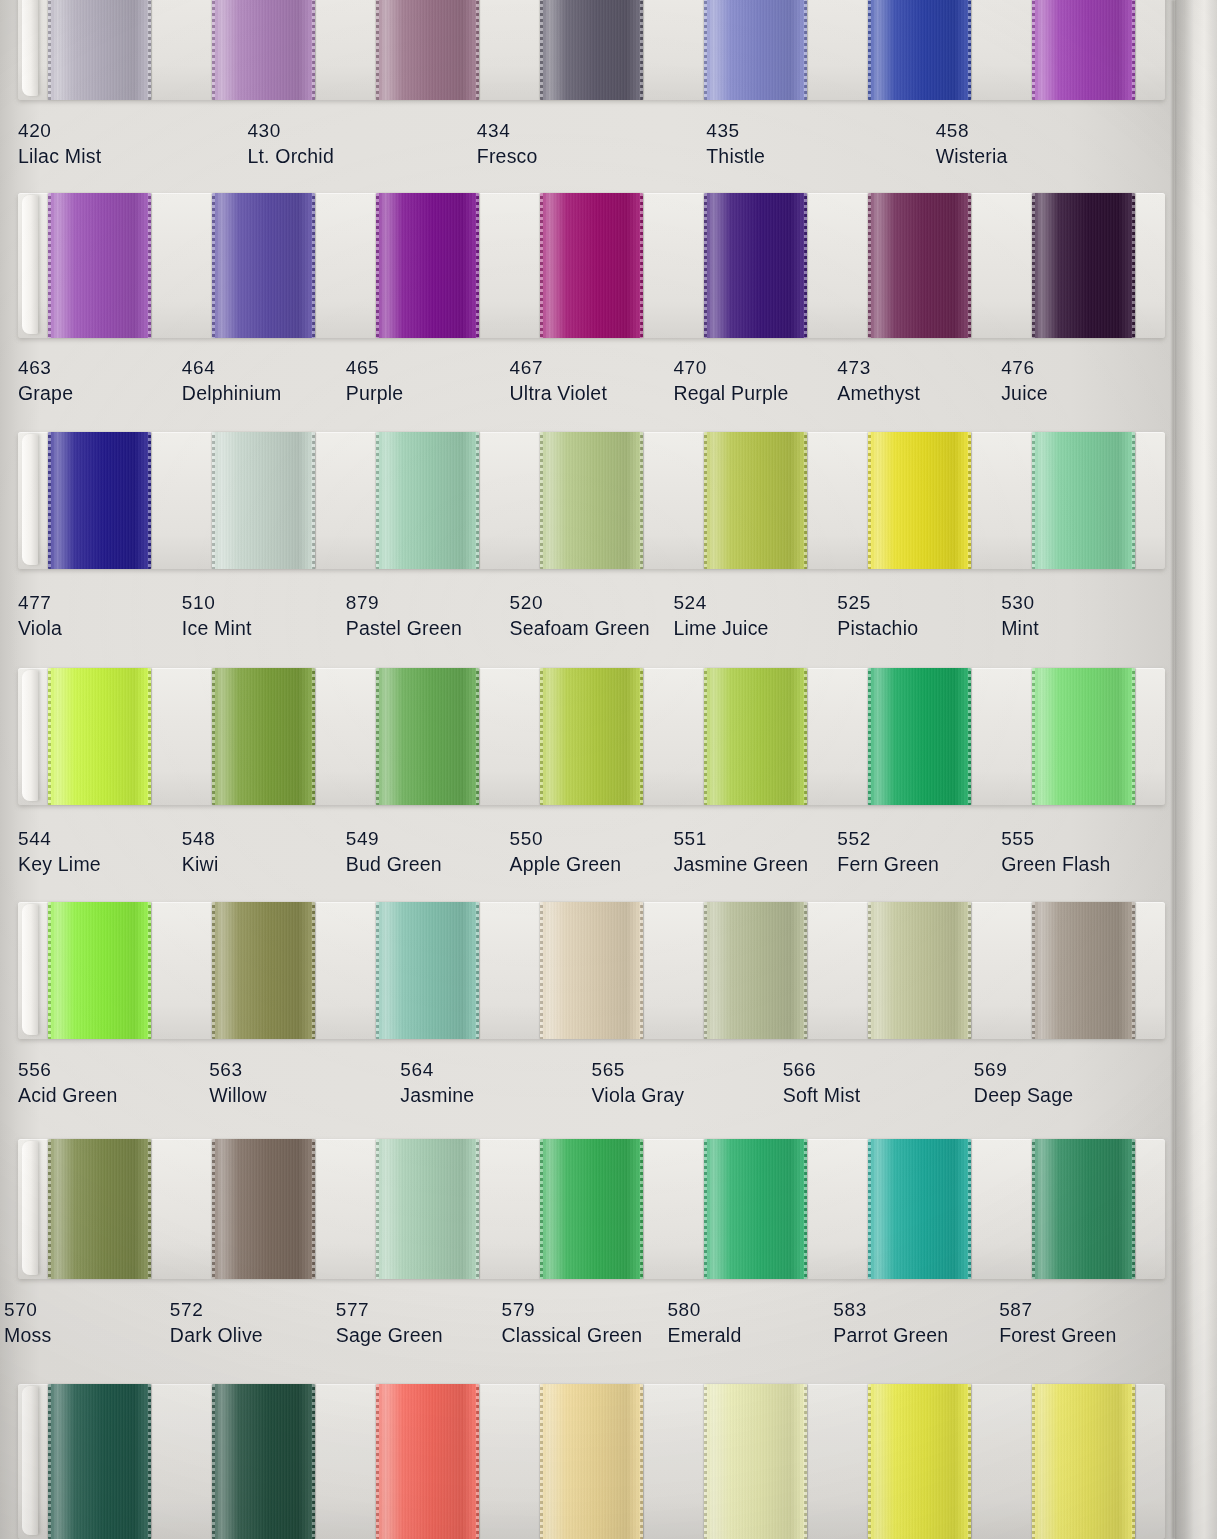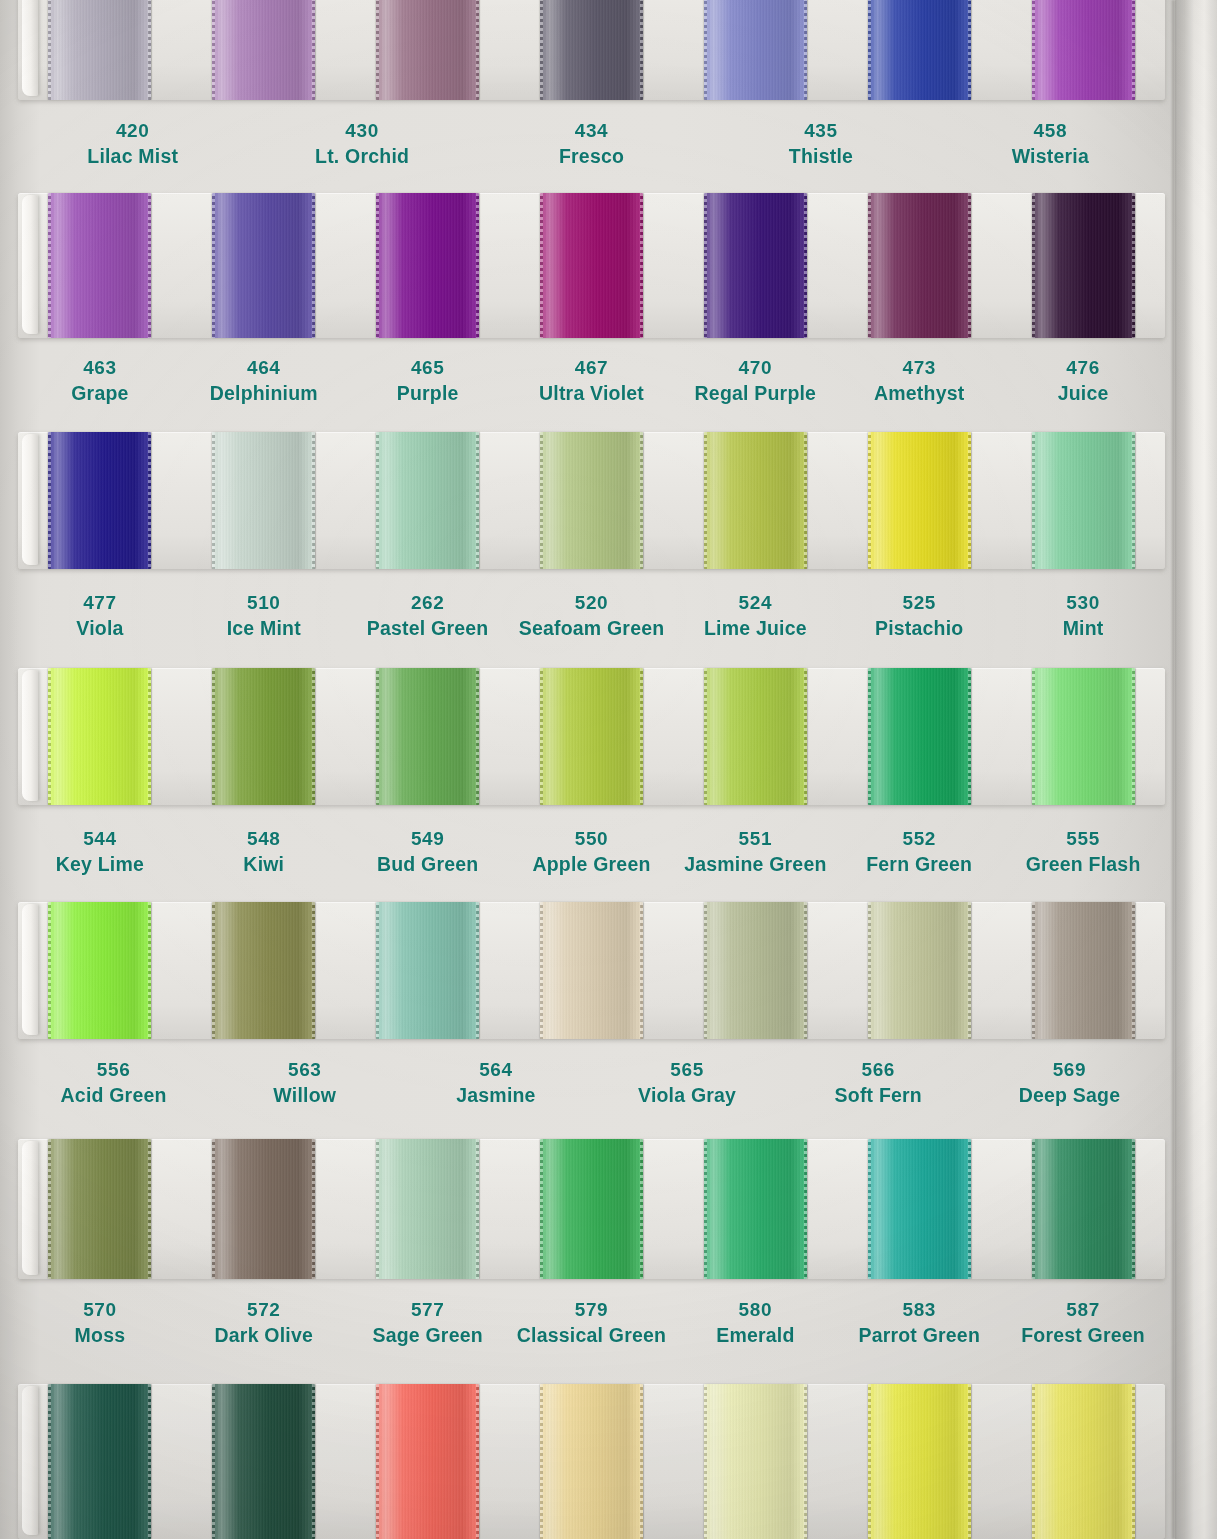--- a/index.html
+++ b/index.html
@@ -140,26 +140,25 @@
   }
 
   
   .labels {
     position: absolute;
     left: 0; right: 0;
     display: flex;
   }
   .label {
     flex: 1 1 0;
-    text-align: center;
-    color: #0f766e;
+    text-align: left;
+    color: #0f172a;
     text-shadow: 0 0 1px rgba(255,255,255,0.6);
     line-height: 1.34;
     filter: blur(0.35px);
-    font-weight: bold;
   }
   .code {
     font-size: 19px;
     letter-spacing: .6px;
   }
   .cname {
     font-size: 19.5px;
     letter-spacing: .2px;
     white-space: nowrap;
   }
@@ -368,21 +367,21 @@
         <div class="labels" style="top: 590px; left: 18px; right: 52px;">
           <div class="label">
             <div class="code">477</div>
             <div class="cname">Viola</div>
           </div>
           <div class="label">
             <div class="code">510</div>
             <div class="cname">Ice Mint</div>
           </div>
           <div class="label">
-            <div class="code">262</div>
+            <div class="code">879</div>
             <div class="cname">Pastel Green</div>
           </div>
           <div class="label">
             <div class="code">520</div>
             <div class="cname">Seafoam Green</div>
           </div>
           <div class="label">
             <div class="code">524</div>
             <div class="cname">Lime Juice</div>
           </div>
@@ -533,21 +532,21 @@
           <div class="label">
             <div class="code">564</div>
             <div class="cname">Jasmine</div>
           </div>
           <div class="label">
             <div class="code">565</div>
             <div class="cname">Viola Gray</div>
           </div>
           <div class="label">
             <div class="code">566</div>
-            <div class="cname">Soft Fern</div>
+            <div class="cname">Soft Mist</div>
           </div>
           <div class="label">
             <div class="code">569</div>
             <div class="cname">Deep Sage</div>
           </div>
         </div>
       </div>
       <div class="row" style="top: 0px;">
         <div class="strip" style="top: 1139px; height: 140px;"></div>
         <div class="swatches" style="top: 1139px; height: 140px; left: 18px; right: 52px;">
@@ -588,21 +587,21 @@
               <span class="sel r"></span>
             </div>
           </div>
           <div class="cell">
             <div class="ribbon" style="background: rgb(46, 139, 95); height: 140px;">
               <span class="sel l"></span>
               <span class="sel r"></span>
             </div>
           </div>
         </div>
-        <div class="labels" style="top: 1297px; left: 18px; right: 52px;">
+        <div class="labels" style="top: 1297px; left: 4px; right: 52px;">
           <div class="label">
             <div class="code">570</div>
             <div class="cname">Moss</div>
           </div>
           <div class="label">
             <div class="code">572</div>
             <div class="cname">Dark Olive</div>
           </div>
           <div class="label">
             <div class="code">577</div>

